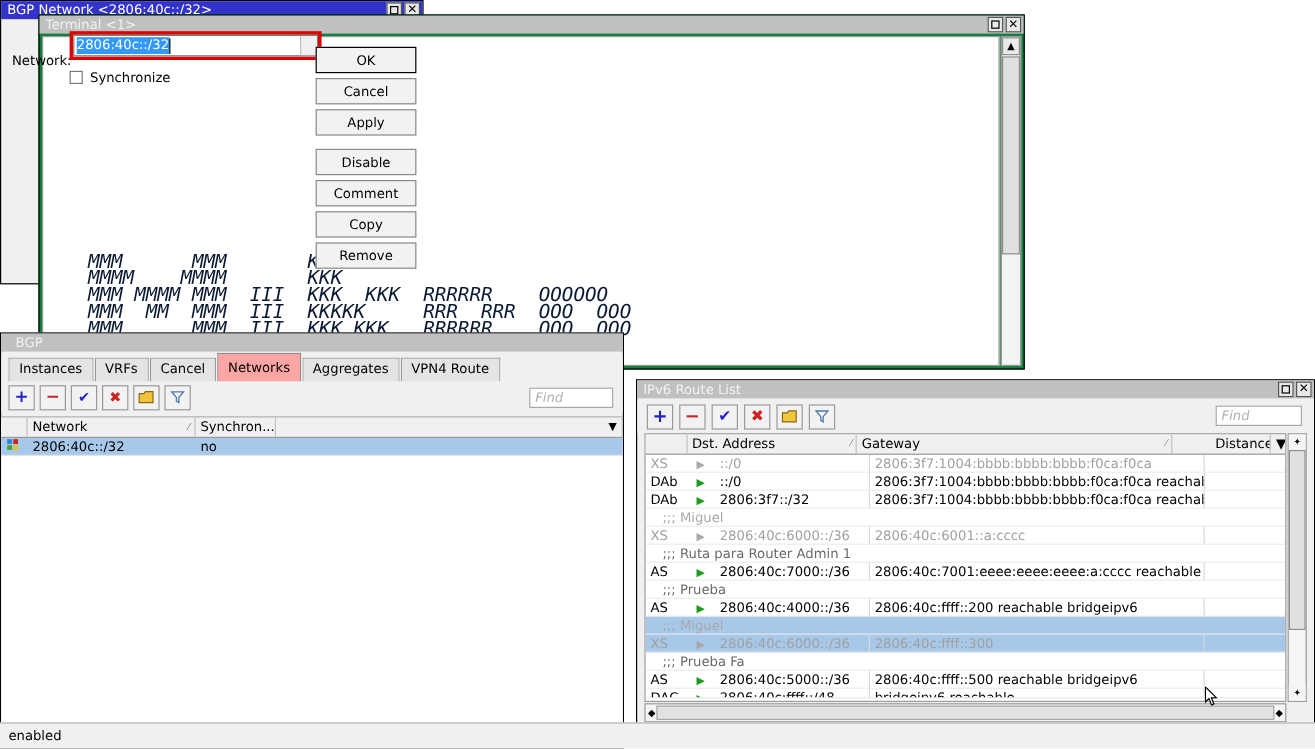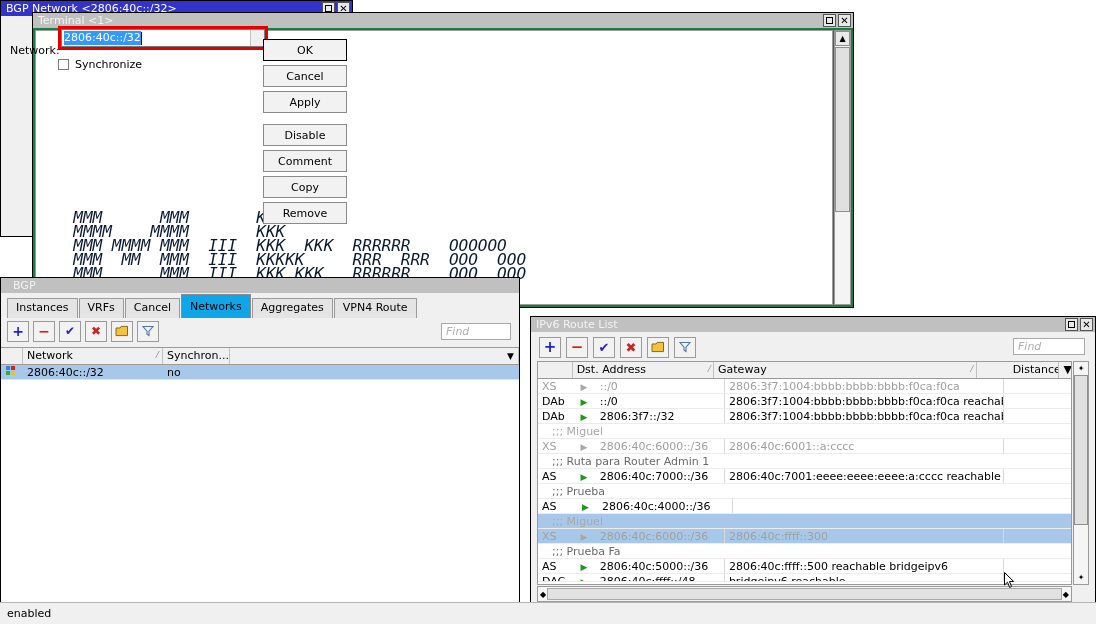--- a/index.html
+++ b/index.html
@@ -73,21 +73,21 @@
   }
   .tab {
     border:1px solid #9a9a9a; border-bottom:none;
     background:#e4e4e4;
     padding: 2px 8px 3px 8px;
     margin-right:1px;
     font-size:11px; line-height:14px;
     border-radius:1px 1px 0 0;
     white-space:nowrap;
   }
-  .tab.active { background:#0ea5e9; padding-top:5px; padding-bottom:4px; border-color:#8a8a8a; }
+  .tab.active { background:#fca5a5; padding-top:5px; padding-bottom:4px; border-color:#8a8a8a; }
   .toolbar {
     position:absolute; left:0; top:40px; width:100%; height:26px;
     display:flex; align-items:center; gap:4px; padding-left:6px;
     background:#f0f0f0;
   }
   .tbtn {
     width:22px; height:21px; border:1px solid #9a9a9a; background:#f2f2f2;
     display:flex; align-items:center; justify-content:center;
     font-size:14px; font-weight:bold; line-height:1;
   }
@@ -339,20 +339,21 @@
             <div class="rc gw">2806:40c:7001:eeee:eeee:eeee:a:cccc reachable ether8</div>
             <div class="rc dist"></div>
           </div>
           <div class="r-row comment">
             <div class="rc" style="width: 100%;">;;; Prueba</div>
           </div>
           <div class="r-row">
             <div class="rc flags">AS</div>
             <div class="rc arrow"><span class="tri">▶</span></div>
             <div class="rc dst" style="width: 135px;">2806:40c:4000::/36</div>
+            <div class="rc gw">2806:40c:ffff::200 reachable bridgeipv6</div>
             <div class="rc dist"></div>
           </div>
           <div class="r-row dim selrow comment">
             <div class="rc" style="width: 100%;">;;; Miguel</div>
           </div>
           <div class="r-row dim selrow">
             <div class="rc flags">XS</div>
             <div class="rc arrow"><span class="tri dim">▶</span></div>
             <div class="rc dst" style="width: 135px;">2806:40c:6000::/36</div>
             <div class="rc gw">2806:40c:ffff::300</div>

